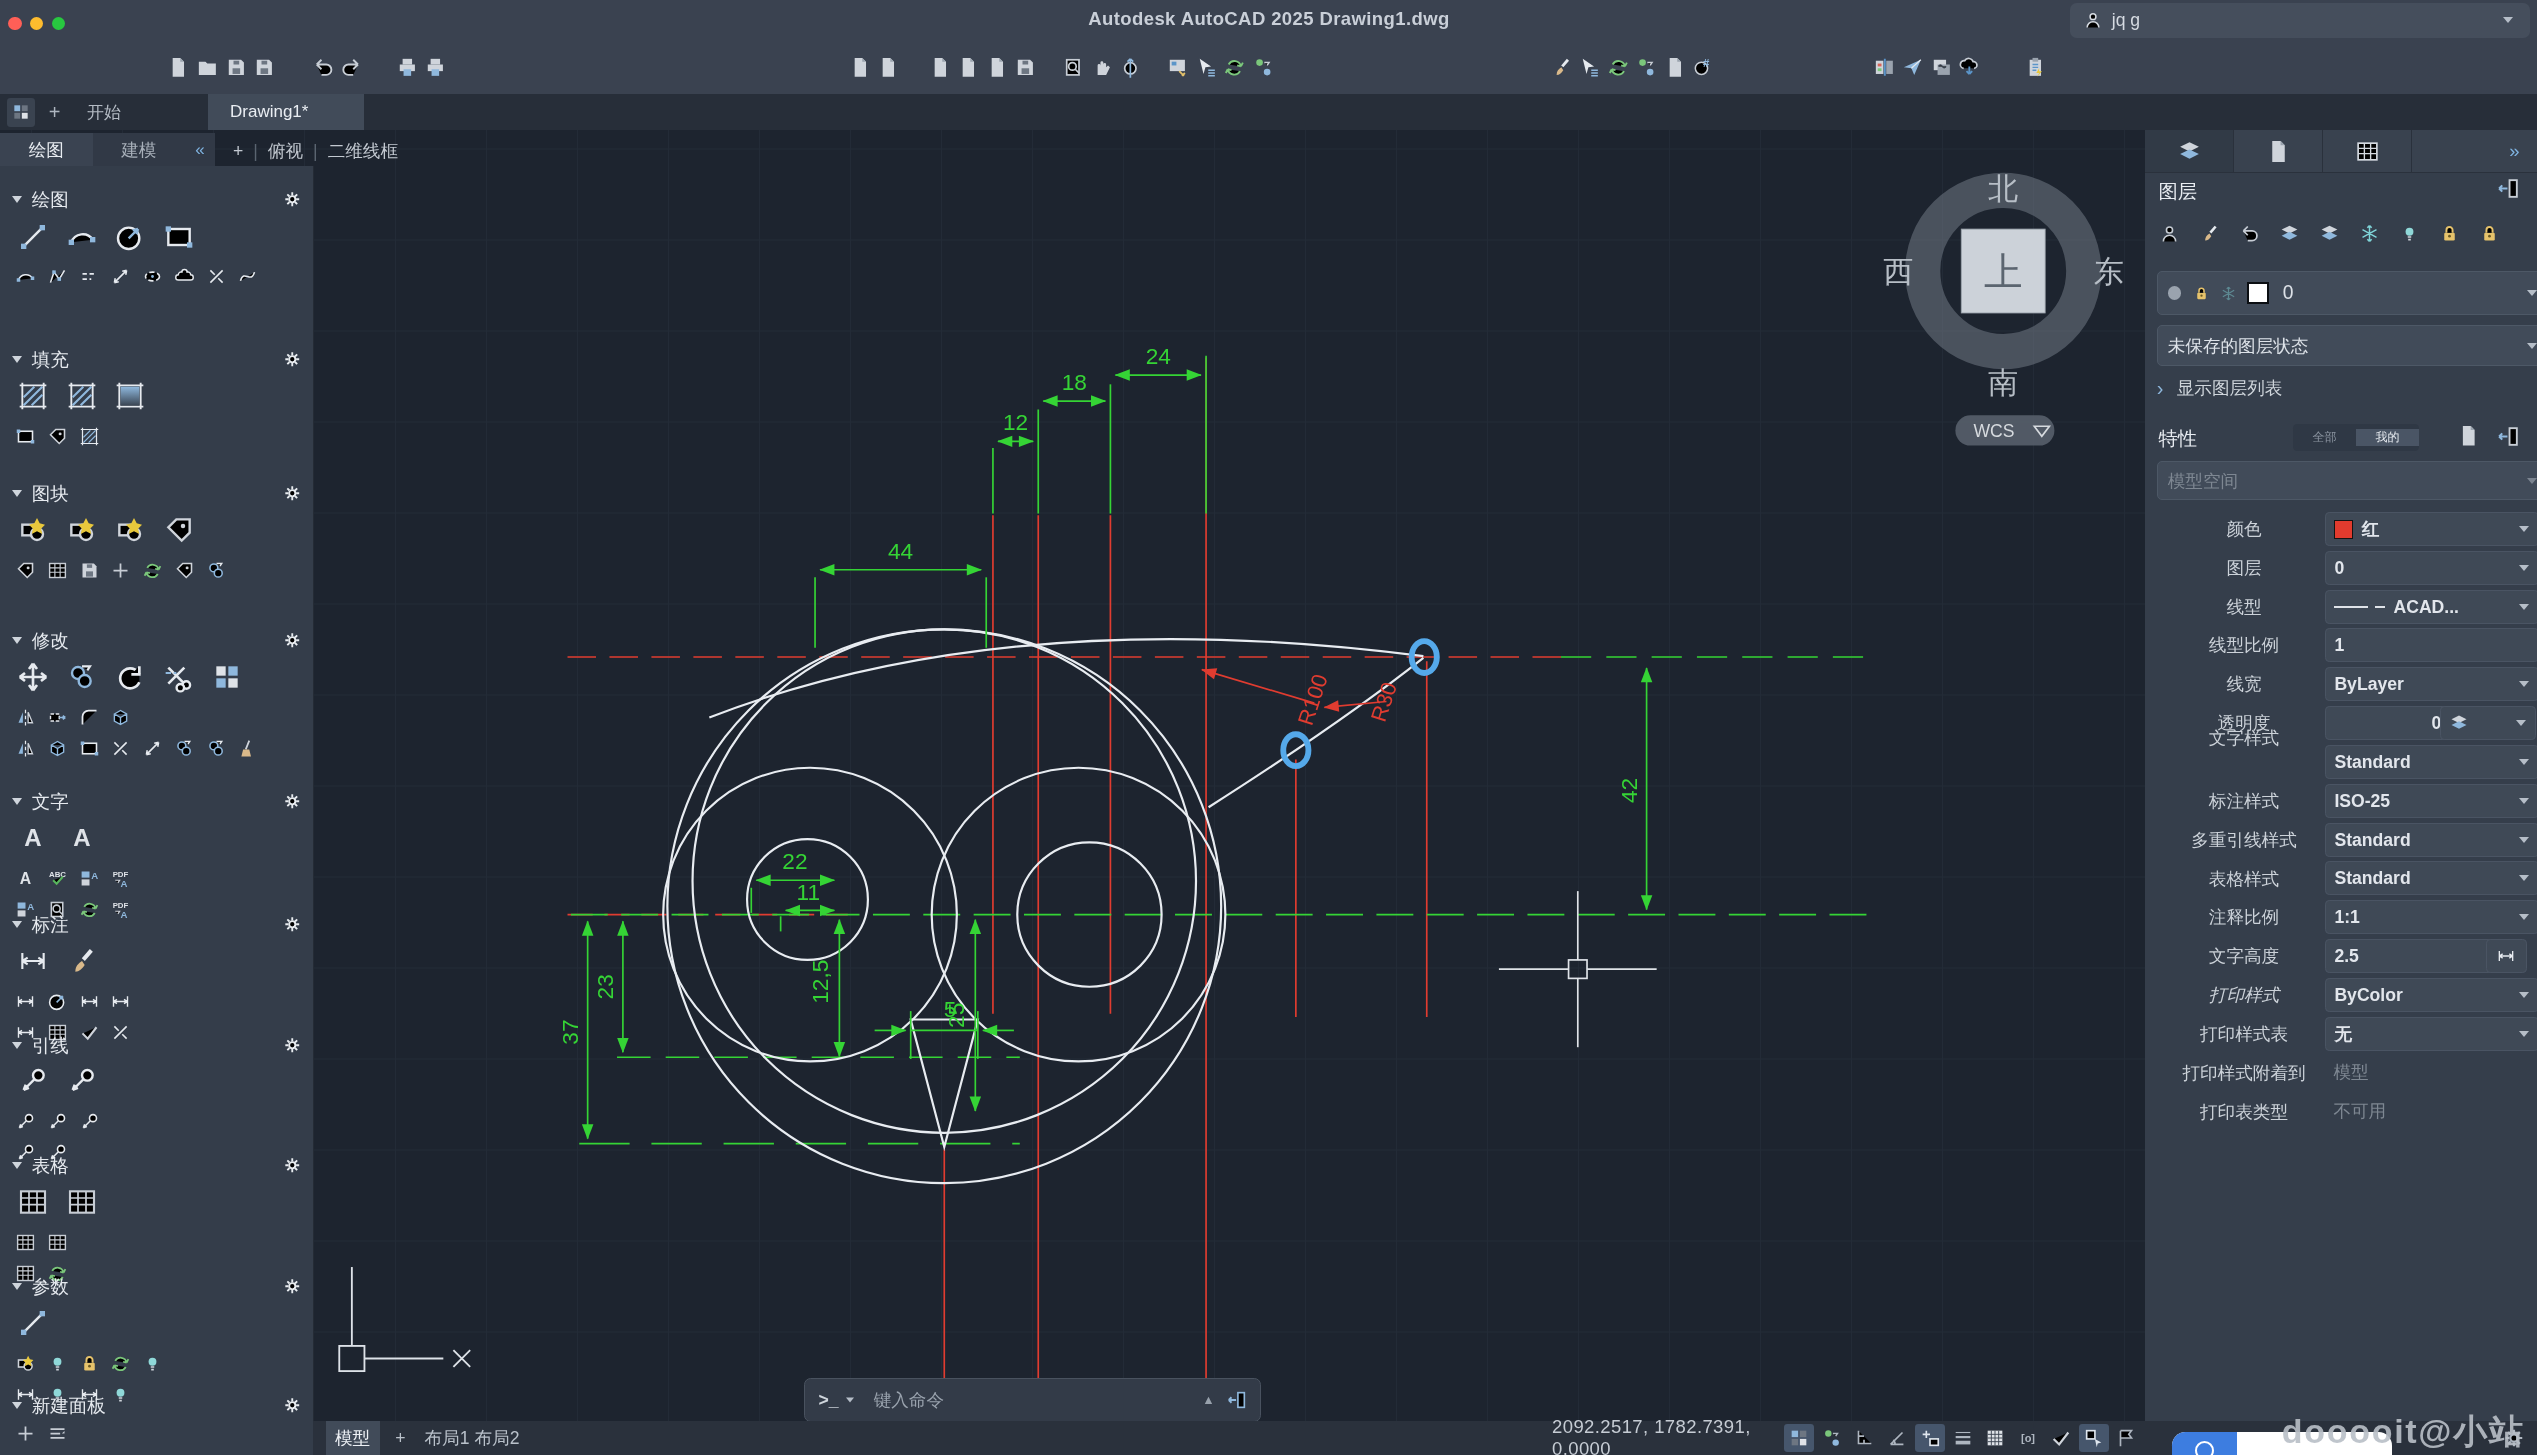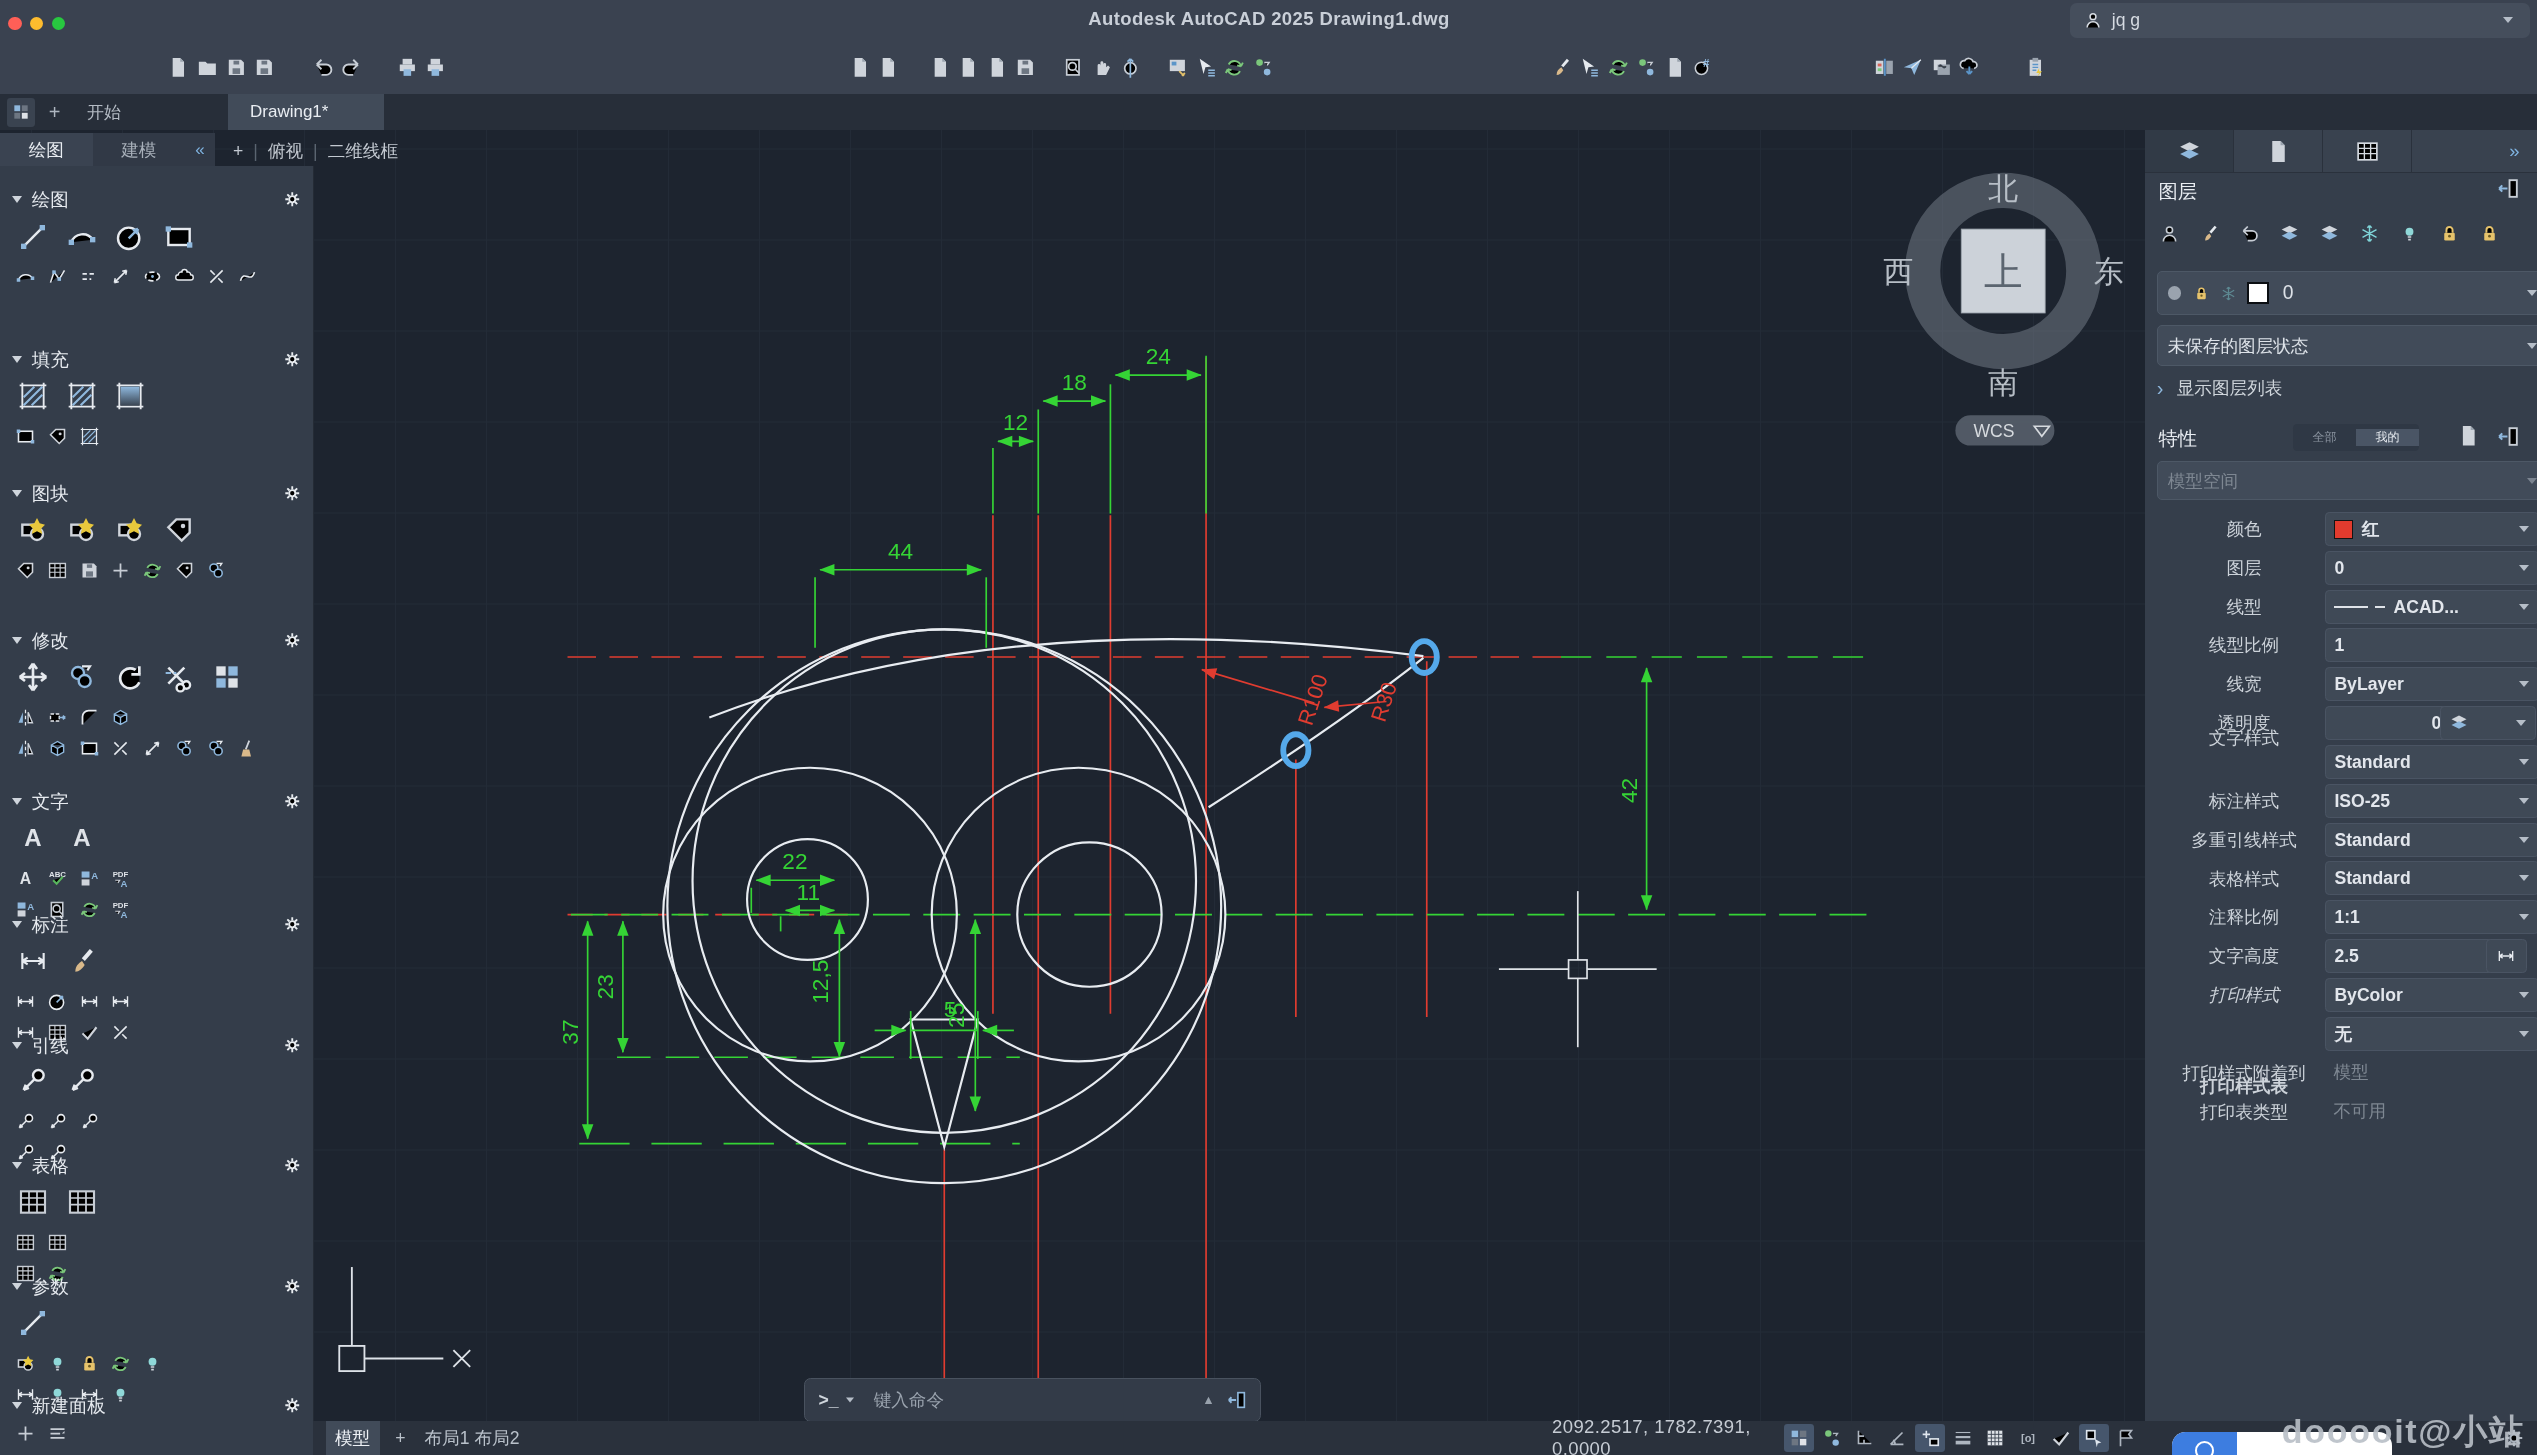--- a/index.html
+++ b/index.html
@@ -19,21 +19,21 @@
            border-bottom:0.8px solid #2a313c;}
   .tbtn{position:absolute;top:10px;width:28.5px;height:34px;display:flex;align-items:center;justify-content:center;border-radius:3.4px;}
   .tbtn .ic{width:22.7px;height:22.7px;}
   #tabstrip{position:absolute;left:0;top:94px;width:2538px;height:36px;background:#272e39;border-bottom:0.8px solid #1f2630;}
   #appgrid{position:absolute;left:6.7px;top:4.2px;width:28.5px;height:28.5px;background:#3a4350;border-radius:3.4px;
            display:flex;align-items:center;justify-content:center;}
   #newtab{position:absolute;left:42px;top:4.2px;width:25px;height:28.5px;color:#aeb6c0;font-size:20px;
           display:flex;align-items:center;justify-content:center;}
   .dtab{position:absolute;top:0;height:36px;display:flex;align-items:center;padding:0 22px;font-size:17px;color:#b4bbc4;}
   #tab-start{left:65px;}
-  #tab-drawing{left:208px;width:112px;background:#414b59;color:#e9edf2;margin-left:20px;}
+  #tab-drawing{left:208px;width:112px;background:#414b59;color:#e9edf2;}
   
   #canvas{position:absolute;left:0;top:130px;width:2538px;height:1325px;background:#1d242f;
     background-image:linear-gradient(#232b37 0.8px,transparent 0.8px),linear-gradient(90deg,#232b37 0.8px,transparent 0.8px);
     background-size:91px 91px;background-position:31px 18.5px;}
   #drawing{position:absolute;left:0;top:0;z-index:2;pointer-events:none;}
   #vpctrl{position:absolute;left:233px;top:139px;z-index:3;font-size:17.6px;color:#c3c9d1;display:flex;gap:10px;align-items:center;}
   #vpctrl .sep{color:#5a6470;}
   
   #ribbonhead{position:absolute;left:0;top:133px;width:215px;height:34px;background:#313946;z-index:4;display:flex;align-items:stretch;}
   .rtab{display:flex;align-items:center;justify-content:center;font-size:17.6px;flex:1;color:#a8b0ba;}
@@ -1524,21 +1524,21 @@
         <div class="pval" style="left: 341px; top: 809px; width: 32px; padding: 0px 3.4px;">
           <svg class="ic" style="width: 20px; height: 20px; margin: auto;" viewBox="0 0 24 24" width="20" height="20">
             <use href="#s-dim"></use>
           </svg>
         </div>
         <div class="prow-label" style="left: 25px; top: 853px; width: 148px; font-style: italic;">打印样式</div>
         <div class="pval" style="left: 180px; top: 848px; width: 195px;">
           <span>ByColor</span>
           <span class="chev"></span>
         </div>
-        <div class="prow-label" style="left: 25px; top: 944px; width: 148px; font-weight: bold;">打印样式表</div>
+        <div class="prow-label" style="left: 25px; top: 892px; width: 148px;">打印样式表</div>
         <div class="pval" style="left: 180px; top: 887px; width: 195px;">
           <span>无</span>
           <span class="chev"></span>
         </div>
         <div class="prow-label" style="left: 25px; top: 931px; width: 148px;">打印样式附着到</div>
         <div class="pval plain" style="left: 180px; top: 926px; width: 195px;">
           <span>模型</span>
         </div>
         <div class="prow-label" style="left: 25px; top: 970px; width: 148px;">打印表类型</div>
         <div class="pval plain" style="left: 180px; top: 965px; width: 195px;">

